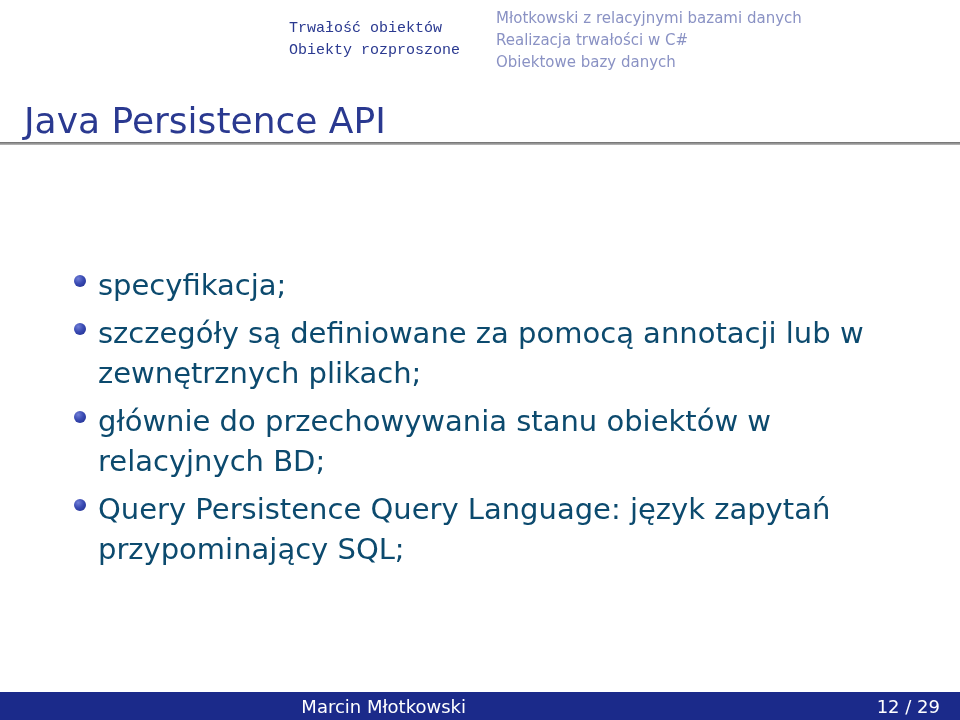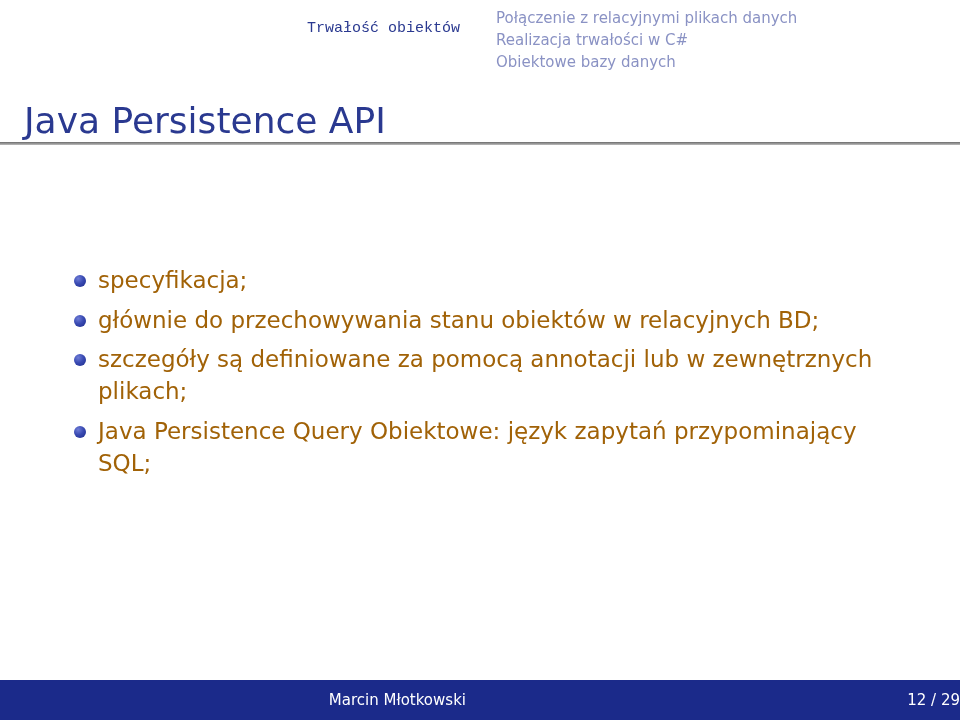--- a/index.html
+++ b/index.html
@@ -10,63 +10,64 @@
   .header-left div { color: #2a3990; font-size: 15px; font-weight: 400; }
   .header-right { position: absolute; left: 496px; top: 8px; line-height: 1.45; }
   .header-right div { font-size: 15px; font-weight: 400; }
   .hr-dim { color: #8a92c4; }
   .hr-bold { color: #2a3990; font-weight: 700; }
   .title { position: absolute; left: 24px; top: 100px; color: #2a3990; font-size: 36px; font-weight: 400; }
   .rule-shadow { height: 3px; background: linear-gradient(#6b6b6b, #bdbdbd); }
   .body { flex: 1; position: relative; background: #fff; }
   .content { position: absolute; left: 70px; top: 120px; right: 60px; }
   .bullets { list-style: none; }
-  .bullets li { position: relative; padding-left: 28px; margin-bottom: 8px; color: #a16207; font-size: 23px; line-height: 1.38; }
+  .bullets li { position: relative; padding-left: 28px; margin-bottom: 8px; color: #0c4a6e; font-size: 29px; line-height: 1.38; }
   .bullets li::before {
     content: "";
     position: absolute;
     left: 4px;
     top: 10px;
     width: 12px;
     height: 12px;
     border-radius: 50%;
     background: radial-gradient(circle at 35% 30%, #6f7dd6 0%, #3a4bb3 45%, #1b2a8a 100%);
   }
-  .footer { height: 40px; background: #1b2a8a; color: #fff; display: flex; align-items: center; font-size: 15px; }
+  .footer { height: 28px; background: #1b2a8a; color: #fff; display: flex; align-items: center; font-size: 18px; }
   .footer-left { flex: 0 0 50%; text-align: right; padding-right: 14px; }
   .footer-right { flex: 0 0 50%; display: flex; align-items: center; }
   .footer-title { color: #cfd5ff; padding-left: 14px; }
-  .footer-page { margin-left: auto; color: #fff; }
+  .footer-page { margin-left: auto; padding-right: 20px; color: #fff; }
 </style>
 </head>
 <body>
 
 <div class="slide">
 
   <div class="header-band">
     <div class="header-left">
       <div>Trwałość obiektów</div>
+      <div>Obiekty rozproszone</div>
     </div>
     <div class="header-right">
-      <div class="hr-dim">Połączenie z relacyjnymi plikach danych</div>
+      <div class="hr-dim">Młotkowski z relacyjnymi bazami danych</div>
       <div class="hr-dim">Realizacja trwałości w C#</div>
       <div class="hr-dim">Obiektowe bazy danych</div>
     </div>
     <div class="title">Java Persistence API</div>
   </div>
 
   <div class="rule-shadow"></div>
 
   <div class="body">
     <div class="content">
       <ul class="bullets">
         <li>specyfikacja;</li>
+        <li>szczegóły są definiowane za pomocą annotacji lub w zewnętrznych plikach;</li>
         <li>głównie do przechowywania stanu obiektów w relacyjnych BD;</li>
-        <li>szczegóły są definiowane za pomocą annotacji lub w zewnętrznych plikach;</li>
-        <li>Java Persistence Query Obiektowe: język zapytań przypominający SQL;</li>
+        <li>Query Persistence Query Language: język zapytań przypominający SQL;</li>
       </ul>
     </div>
   </div>
 
   <div class="footer">
     <div class="footer-left">Marcin Młotkowski</div>
     <div class="footer-right">
       <span class="footer-page">12 / 29</span>
     </div>
   </div>

